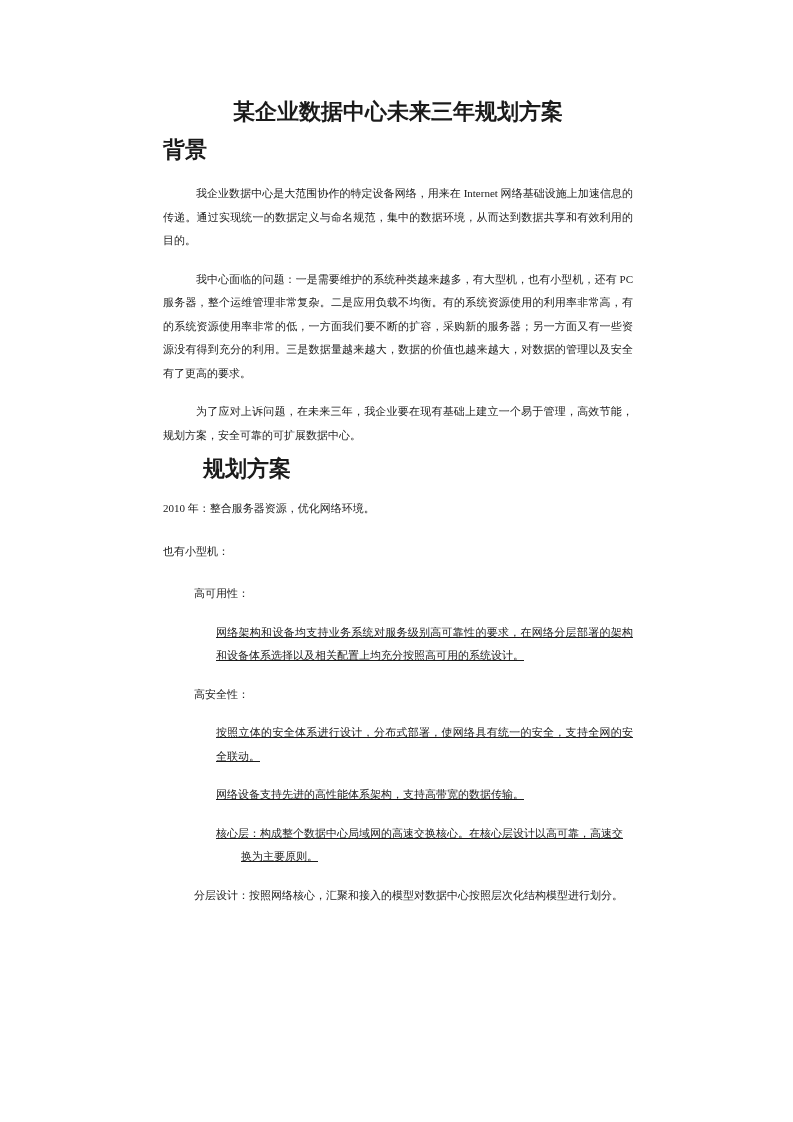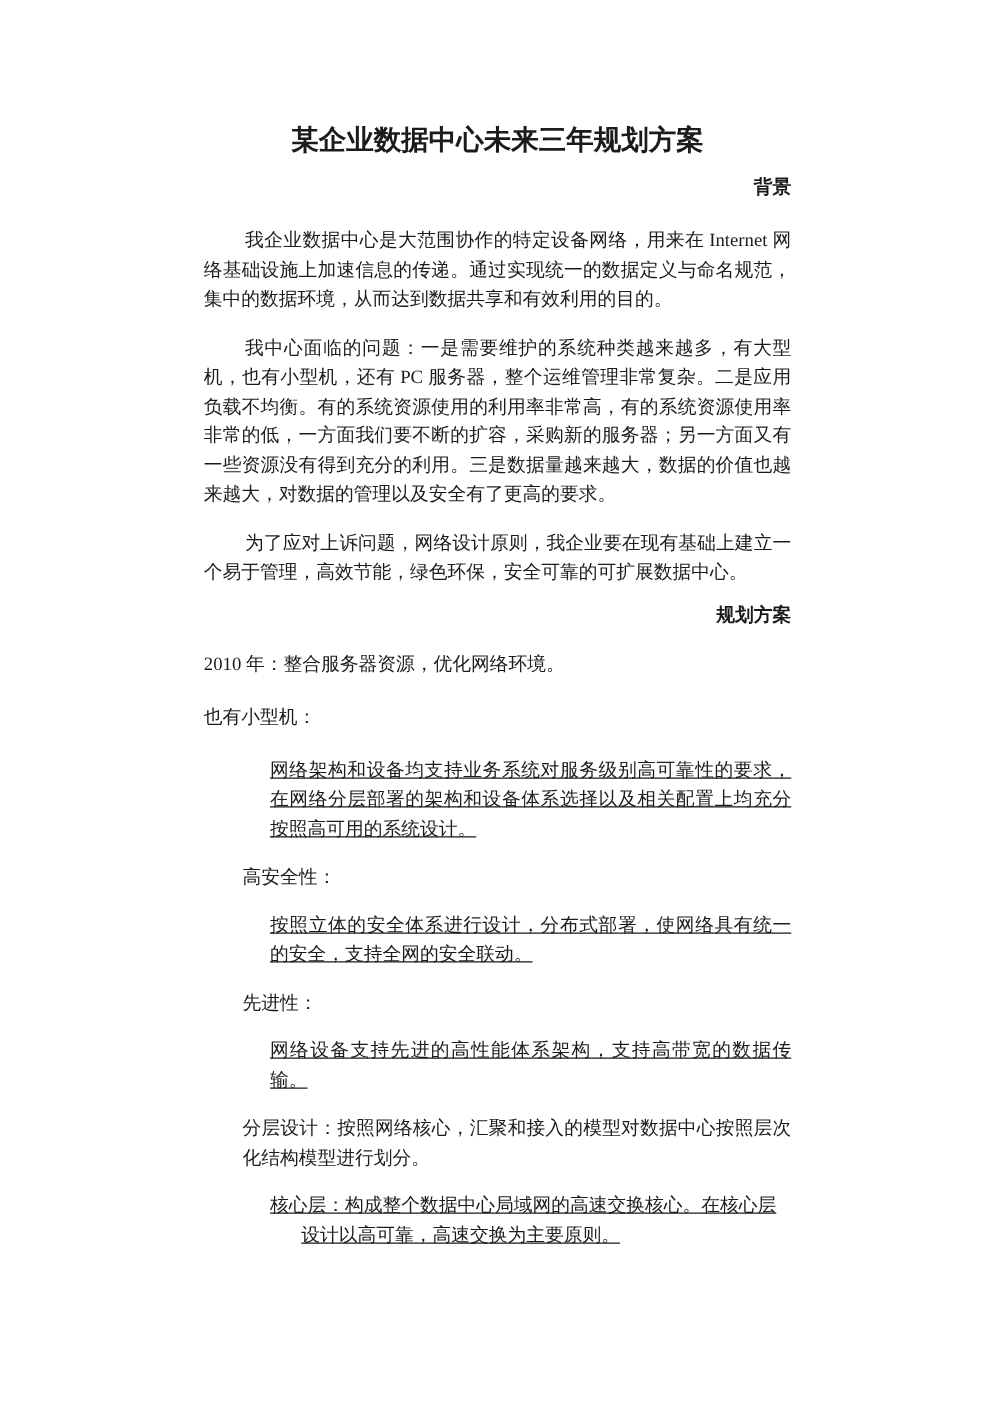--- a/index.html
+++ b/index.html
@@ -20,33 +20,32 @@
     overflow: hidden;
   }
   .doc-title {
     font-size: 22px;
     line-height: 29px;
     font-weight: bold;
     text-align: center;
     margin: 0 0 11px 0;
   }
   .section-heading {
-    font-size: 15px;
+    font-size: 22px;
     line-height: 26px;
     font-weight: bold;
     margin: 0 0 19px 0;
-    text-align: right;
   }
   .section-heading.plan {
     margin-top: -6px;
     margin-bottom: 15px;
     margin-left: 40px;
   }
   .para {
-    font-size: 15px;
+    font-size: 11px;
     line-height: 23.5px;
     margin: 0 0 15px 0;
     text-align: justify;
   }
   .body-para {
     text-indent: 33px;
   }
   .bold-line {
     font-weight: normal;
     margin-bottom: 19px;
@@ -73,36 +72,36 @@
 
   <h1 class="doc-title">某企业数据中心未来三年规划方案</h1>
 
   <h2 class="section-heading">背景</h2>
 
   <p class="para body-para">我企业数据中心是大范围协作的特定设备网络，用来在 Internet 网络基础设施上加速信息的传递。通过实现统一的数据定义与命名规范，集中的数据环境，从而达到数据共享和有效利用的目的。</p>
 
 
   <p class="para body-para">我中心面临的问题：一是需要维护的系统种类越来越多，有大型机，也有小型机，还有 PC 服务器，整个运维管理非常复杂。二是应用负载不均衡。有的系统资源使用的利用率非常高，有的系统资源使用率非常的低，一方面我们要不断的扩容，采购新的服务器；另一方面又有一些资源没有得到充分的利用。三是数据量越来越大，数据的价值也越来越大，对数据的管理以及安全有了更高的要求。</p>
 
-  <p class="para body-para">为了应对上诉问题，网络设计原则，我企业要在现有基础上建立一个易于管理，高效节能，绿色环保，安全可靠的可扩展数据中心。</p>
+  <p class="para body-para">为了应对上诉问题，在未来三年，我企业要在现有基础上建立一个易于管理，高效节能，规划方案，安全可靠的可扩展数据中心。</p>
 
   <h2 class="section-heading plan">规划方案</h2>
 
   <p class="para bold-line">2010 年：整合服务器资源，优化网络环境。</p>
 
   <p class="para bold-line">也有小型机：</p>
 
+  <p class="para indent-1">高可用性：</p>
 
   <p class="para indent-2">网络架构和设备均支持业务系统对服务级别高可靠性的要求，在网络分层部署的架构和设备体系选择以及相关配置上均充分按照高可用的系统设计。</p>
 
   <p class="para indent-1">高安全性：</p>
 
   <p class="para indent-2">按照立体的安全体系进行设计，分布式部署，使网络具有统一的安全，支持全网的安全联动。</p>
 
-  <p class="para indent-1">先进性：</p>
 
   <p class="para indent-2">网络设备支持先进的高性能体系架构，支持高带宽的数据传输。</p>
 
+  <p class="para indent-2 hanging">核心层：构成整个数据中心局域网的高速交换核心。在核心层设计以高可靠，高速交换为主要原则。</p>
+
   <p class="para indent-1">分层设计：按照网络核心，汇聚和接入的模型对数据中心按照层次化结构模型进行划分。</p>
-
-  <p class="para indent-2 hanging">核心层：构成整个数据中心局域网的高速交换核心。在核心层设计以高可靠，高速交换为主要原则。</p>
 
 </div>
 
 </body></html>

